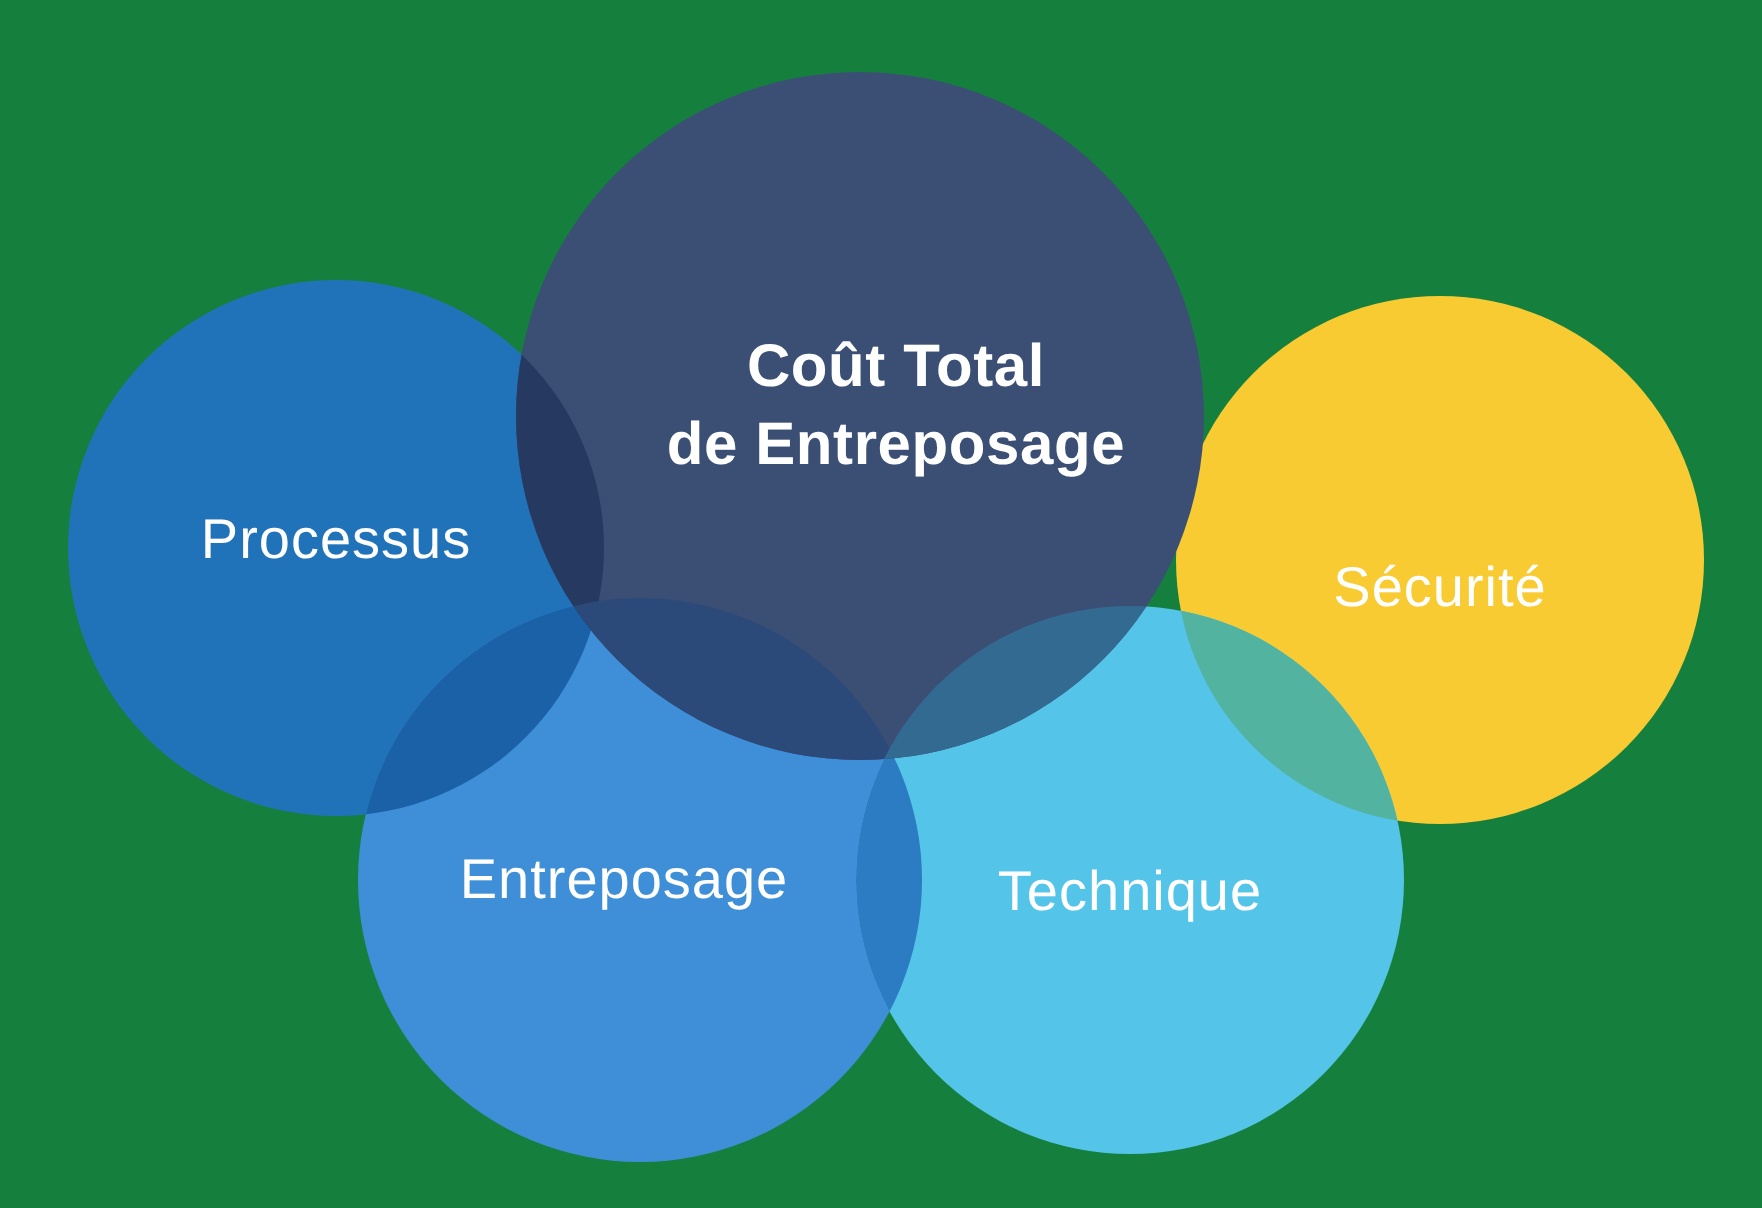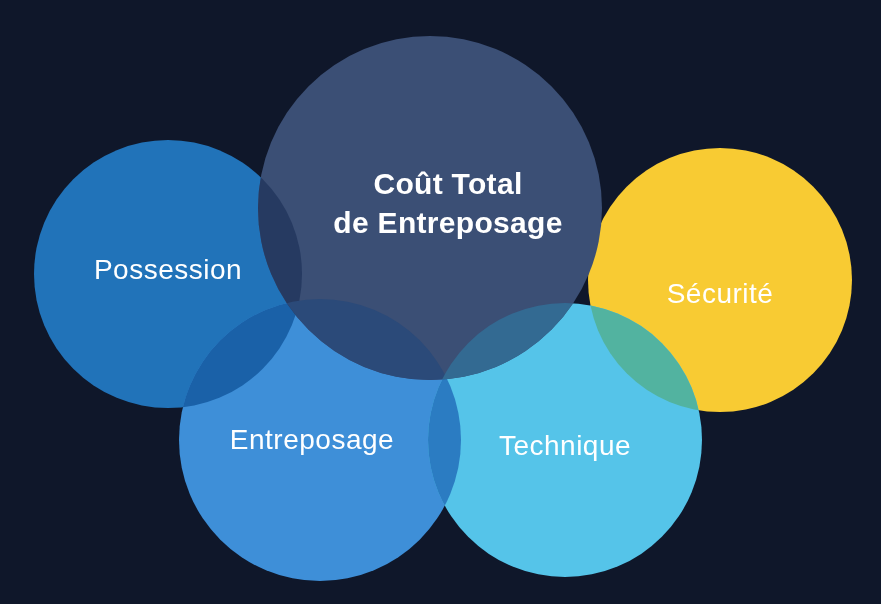--- a/index.html
+++ b/index.html
@@ -1,19 +1,19 @@
 <!DOCTYPE html>
 <html><head>
 <meta charset="utf-8">
 <style>
   html,body{margin:0;padding:0;background:#ffffff;}
   .canvas{
     position:relative;
     width:881px;height:604px;
-    background:#0f172a;
+    background:#15803d;
     overflow:hidden;
     font-family:"Liberation Sans", sans-serif;
   }
   .circle{position:absolute;border-radius:50%;}
   .lens{position:absolute;inset:0;pointer-events:none;}
   .lens > div{position:absolute;inset:0;}
   .label{
     position:absolute;
     color:#ffffff;
     text-align:center;
@@ -65,21 +65,21 @@
 
   <div class="lens" style="clip-path:circle(172px at 430px 208px);">
     <div style="clip-path: circle(137px at 565px 440px); background: rgb(51, 106, 146);"></div>
   </div>
 
   <div class="label title" style="left:276px;top:164px;width:344px;">
     <div>Coût Total</div>
     <div>de Entreposage</div>
   </div>
 
-  <div class="label" style="left:34px;top:253px;width:268px;">Possession</div>
+  <div class="label" style="left:34px;top:253px;width:268px;">Processus</div>
 
   <div class="label" style="left:588px;top:277px;width:264px;">Sécurité</div>
 
   <div class="label" style="left:179px;top:423px;width:266px;">Entreposage</div>
 
   <div class="label" style="left:428px;top:429px;width:274px;">Technique</div>
 
 </div>
 
 </body></html>

